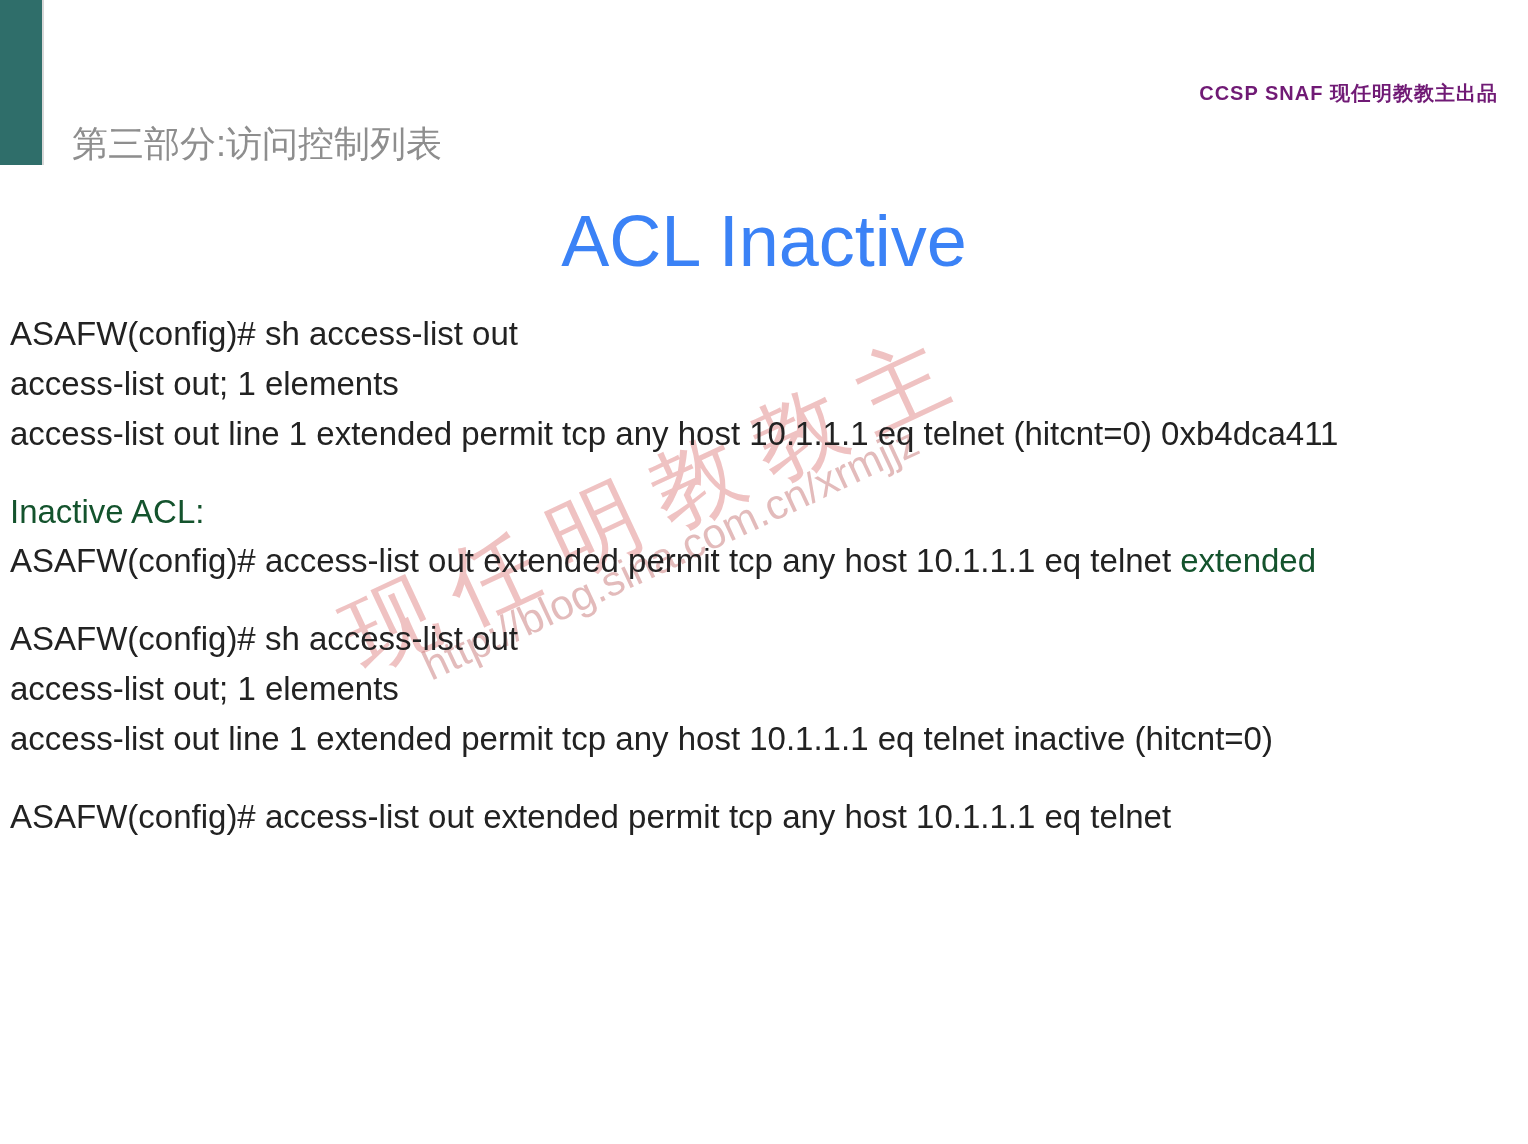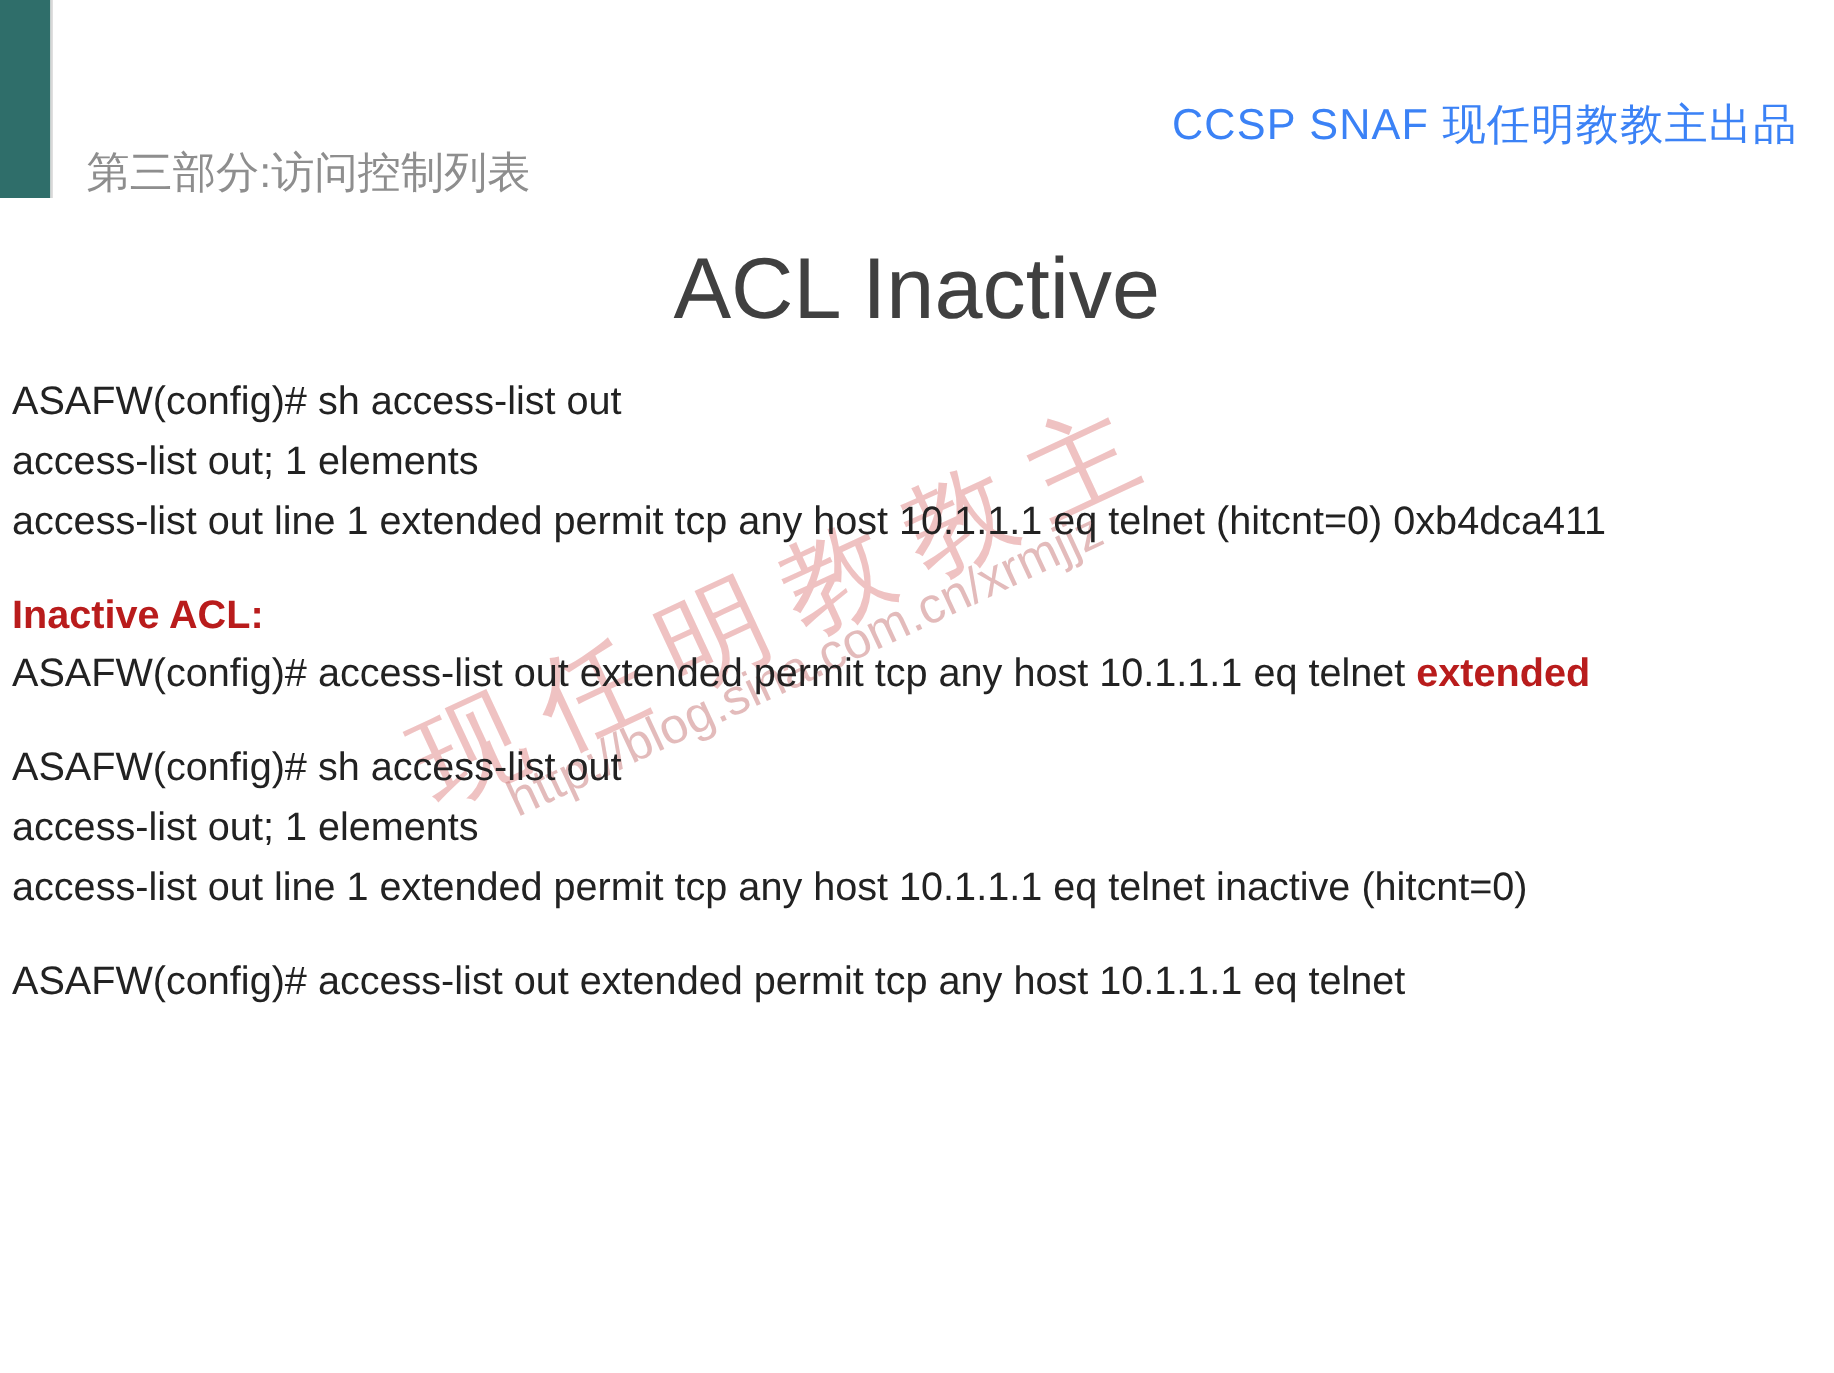--- a/index.html
+++ b/index.html
@@ -1,26 +1,26 @@
 <!DOCTYPE html>
 <html><head>
 <meta charset="utf-8">
 <style>
   html,body{margin:0;padding:0;width:1528px;height:1144px;background:#fff;font-family:Arial,"Microsoft YaHei","SimSun",sans-serif;color:#222;overflow:hidden}
   .slide{position:relative;width:1528px;height:1144px}
   .top-strip{position:absolute;left:0;top:0;width:42px;height:165px;background:#2f6e6a}
   .top-strip-line{position:absolute;left:42px;top:0;width:2px;height:165px;background:#d8d8d8}
   .day{position:absolute;left:72px;top:75px;font-size:36px;color:#fff}
   .section{position:absolute;left:72px;top:120px;font-size:36px;color:#8e8e8e}
-  .brand-right{position:absolute;right:30px;top:80px;font-size:36px;color:#3b82f6;font-weight:normal;letter-spacing:1px}
-  .title{position:absolute;left:0;width:100%;top:200px;text-align:center;font-size:72px;font-weight:500;color:#404040}
+  .brand-right{position:absolute;right:30px;top:80px;font-size:20px;color:#701a75;font-weight:bold;letter-spacing:1px}
+  .title{position:absolute;left:0;width:100%;top:200px;text-align:center;font-size:72px;font-weight:500;color:#3b82f6}
   .body{position:absolute;left:10px;top:310px;right:20px;font-size:33px;line-height:1.45;color:#222}
   .body p{margin:0 0 2px 0}
   .gap{height:28px}
-  .red{color:#b91c1c;font-weight:bold}
+  .red{color:#14532d;font-weight:normal}
   .indent{padding-left:60px}
   .wm{position:absolute;pointer-events:none;color:rgba(220,120,120,0.45);font-family:"KaiTi","STKaiti",serif}
   .wm1{left:320px;top:445px;font-size:90px;transform:rotate(-25deg)}
   .wm2{left:400px;top:530px;font-size:42px;transform:rotate(-25deg);color:rgba(200,120,120,0.5);font-family:Arial}
 </style>
 </head>
 <body>
 
 <div class="slide">
   <div class="top-strip"></div>

